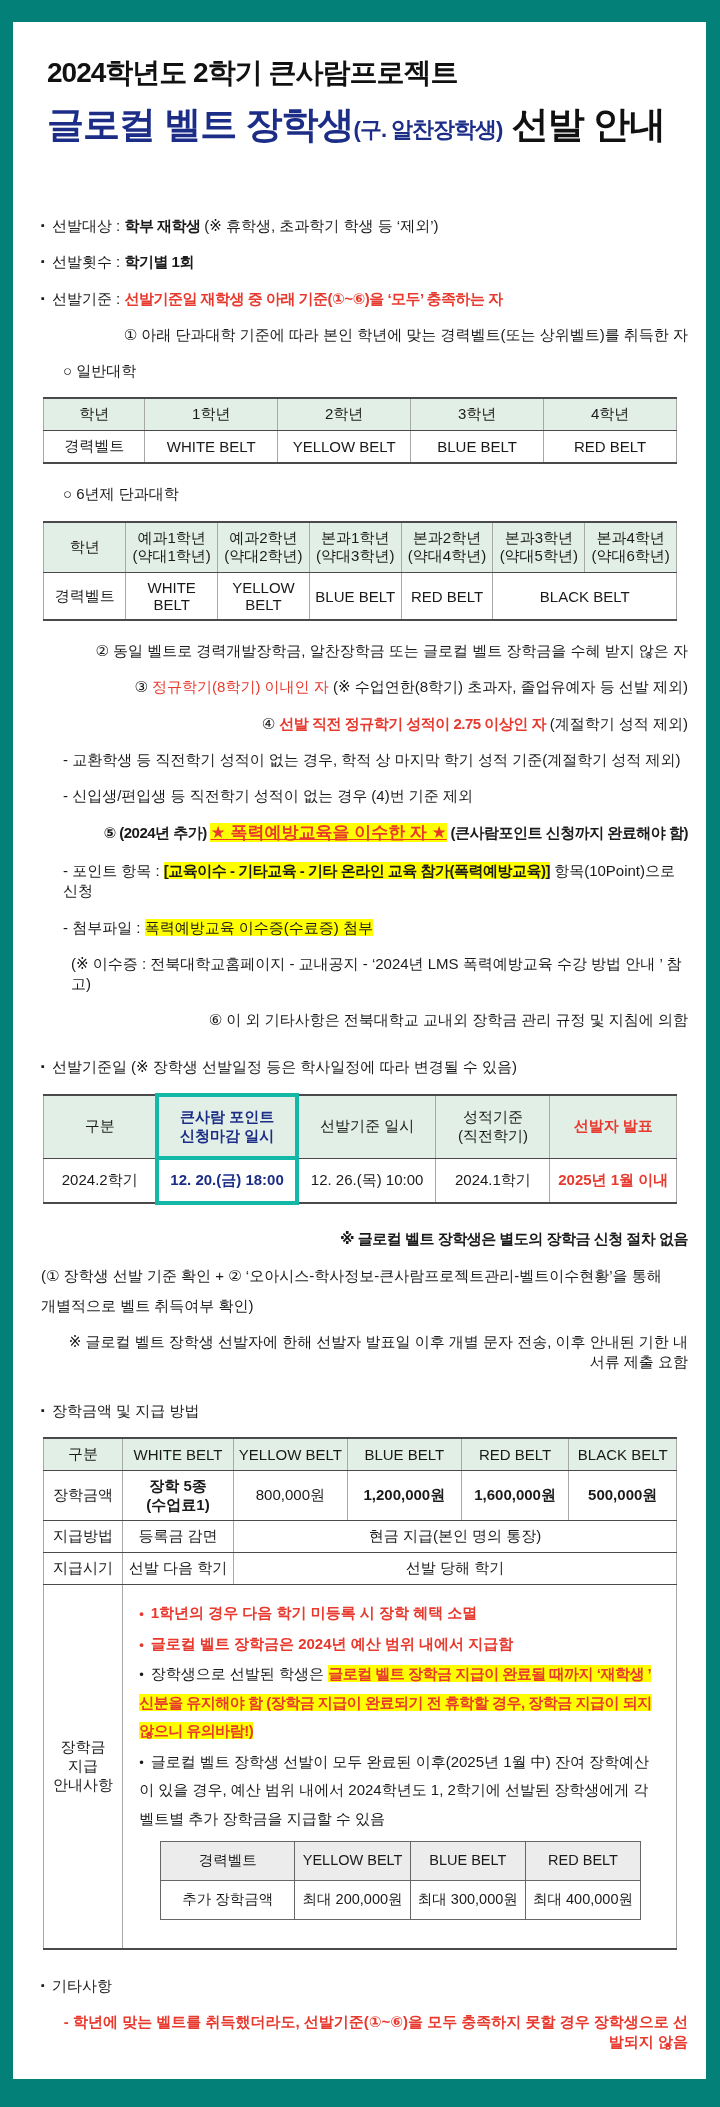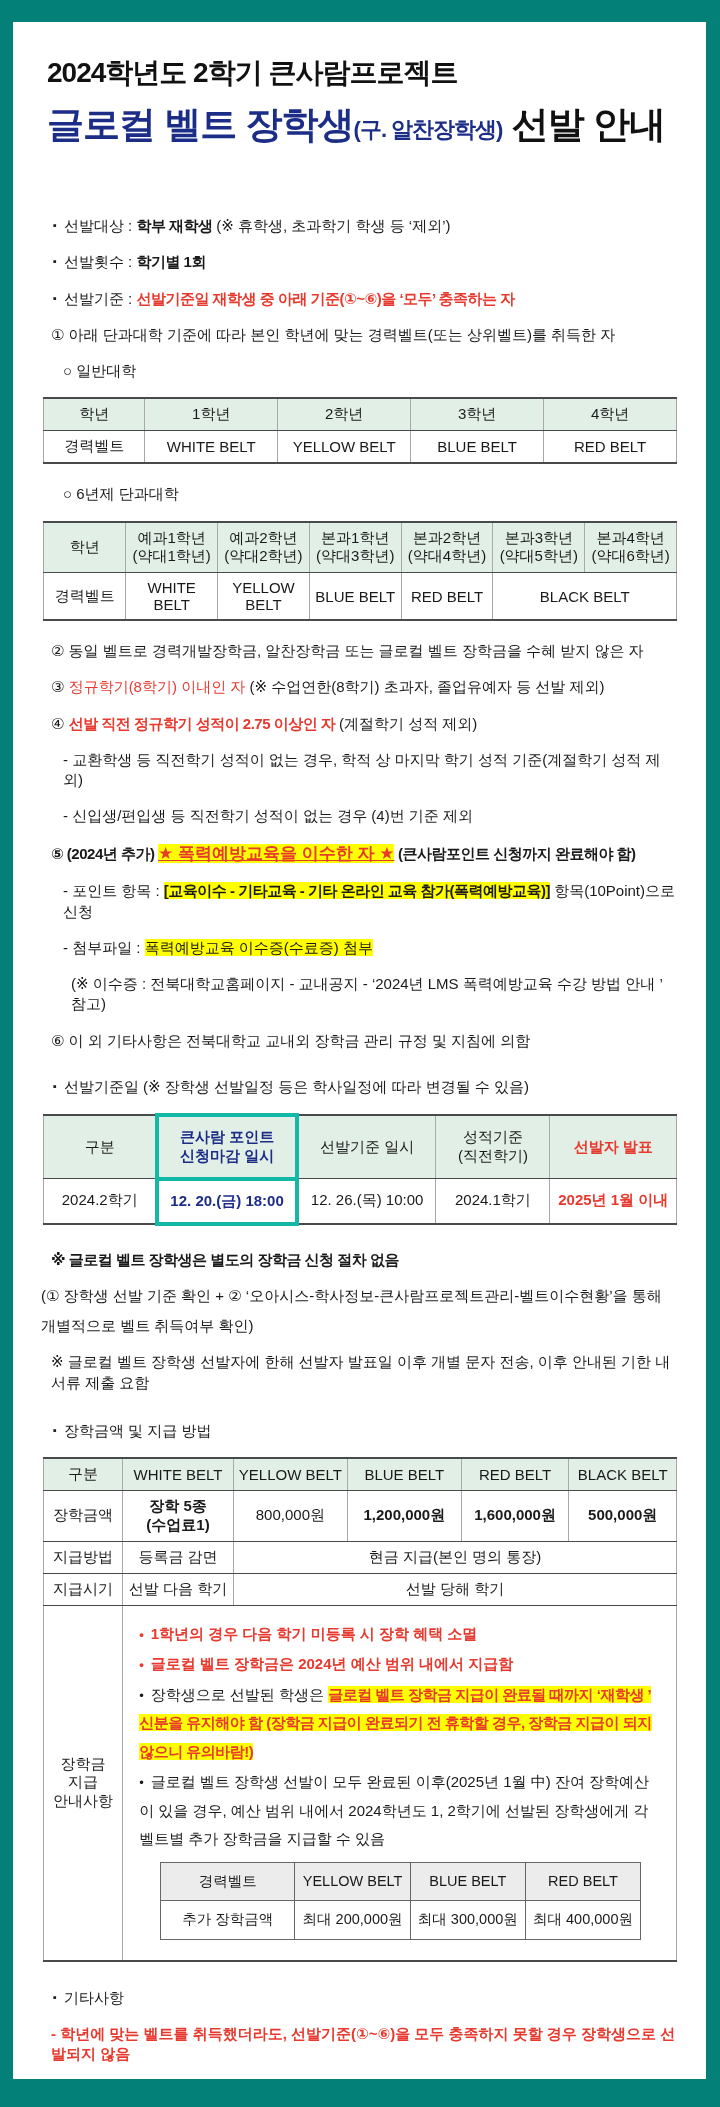--- a/index.html
+++ b/index.html
@@ -16,41 +16,41 @@
     color:#1a1a1a;font-size:15px;
   }
   
   .title{margin:2px 0 66px 6px;}
   .t1{font-size:28px;font-weight:bold;color:#111;letter-spacing:-1px;}
   .t2{margin-top:8px;letter-spacing:-1px;}
   .t2main{font-size:37px;font-weight:bold;color:#1c2d87;}
   .t2sub{font-size:22px;font-weight:bold;color:#1c2d87;}
   .t2tail{font-size:37px;font-weight:bold;color:#111;}
   
-  .line{margin:16px 12px;line-height:1.35;}
+  .line{margin:16px 0;line-height:1.35;}
   .sq{font-size:11px;vertical-align:2px;margin-right:7px;}
-  .ind1{margin-left:10px;}
+  .ind1{margin-left:10px;text-align:right;}
   .ind2{margin-left:22px;}
   .ind3{margin-left:30px;}
   .red{color:#e8392e;}
   .redb{color:#e8392e;font-weight:bold;}
   .navy{color:#1c2d87;font-weight:bold;}
   .hl{background:#ffff00;}
   .hl-star{background:#ffff00;color:#e8392e;font-weight:bold;text-decoration:underline;font-size:17px;}
   b{letter-spacing:-0.5px;}
   
   table{border-collapse:collapse;width:98%;text-align:center;margin:10px 0 20px 2px;}
   table.belt, table.sched, table.pay{border-top:2px solid #4a4a4a;border-bottom:2px solid #4a4a4a;}
   td,th{border:1px solid #a8a8a8;border-top:1px solid #4a4a4a;border-bottom:1px solid #4a4a4a;
         padding:6px 3px;font-weight:normal;font-size:15px;}
   tr.hdr td{background:#e2efe6;}
   .pre{white-space:pre-line;line-height:1.25;}
   .sched td{padding:11px 3px;}
   .sched .navybox{border:4px solid #14b8a6;}
-  .pay .gcell{text-align:left;padding:12px 14px 14px 16px;line-height:1.9;}
+  .pay .gcell{text-align:left;padding:12px 14px 22px 16px;line-height:1.9;}
   .gline{margin:2px 0;}
   .gdot{margin-right:7px;font-size:13px;}
   table.inner{width:92%;margin:8px auto 6px auto;border:1px solid #666;}
   table.inner td{border:1px solid #666;font-size:14.5px;padding:5px 3px;}
   table.inner tr.ghdr td{background:#ececec;}
   .gnote{margin:8px 0 0 10px;line-height:1.8;}
 </style>
 </head>
 <body>
 

